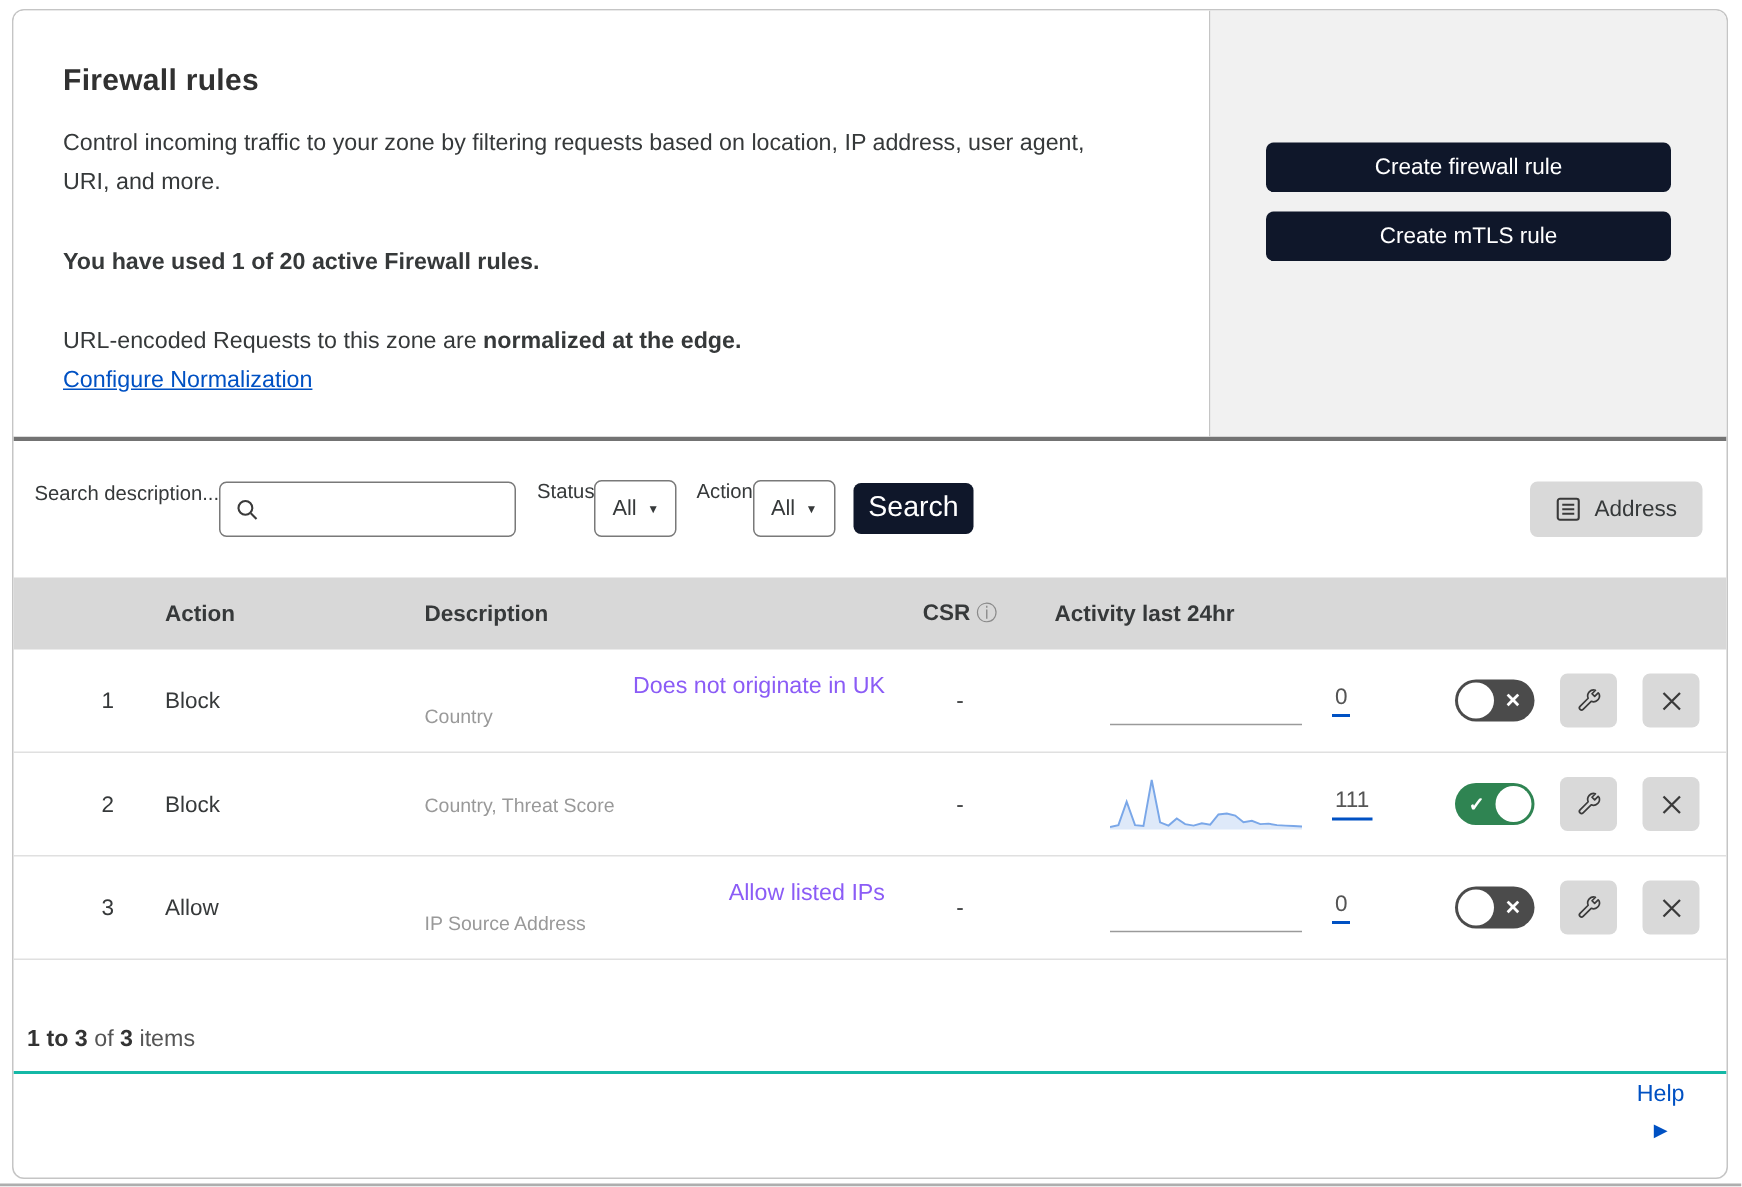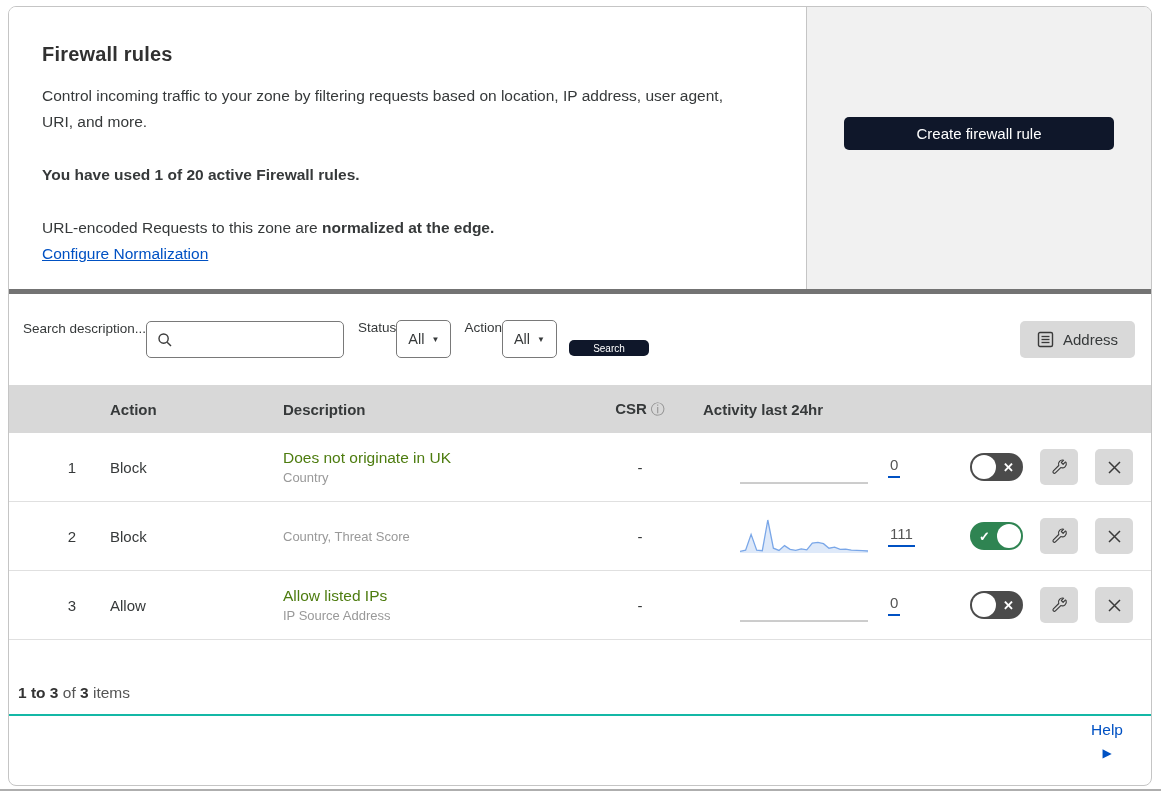--- a/index.html
+++ b/index.html
@@ -1,21 +1,21 @@
 <!DOCTYPE html>
 <html><head>
 <meta charset="utf-8">
 <style>
   * { box-sizing: border-box; margin: 0; padding: 0; }
   html,body { width:1161px; height:791px; background:#fff; font-family:"Liberation Sans", sans-serif; color:#36393a; }
   .screen { position:relative; width:1161px; height:791px; }
   .card { position:absolute; left:8px; top:6px; width:1144px; height:780px; border:1px solid #c5c5c5; border-radius:8px; background:#fff; overflow:hidden; }
 
   
-  .header-row { display:flex; height:287px; border-bottom:5px solid #737373; }
+  .header-row { display:flex; height:287px; border-bottom:3px solid #737373; }
   .header-left { width:803px; background:#fff; border-right:1px solid #c5c5c5; padding:36px 60px 0 33px; }
   .header-left h1 { font-size:20px; font-weight:600; color:#313131; margin-bottom:17px; letter-spacing:.2px; }
   .header-left p { font-size:15.5px; line-height:26px; color:#36393a; }
   .desc { margin-bottom:27px; max-width:720px; }
   .usage { font-weight:700; margin-bottom:27px; }
   .norm { margin-bottom:4px; }
   .norm b { font-weight:700; }
   .link { color:#0051c3; text-decoration:underline; font-size:15.5px; cursor:pointer; }
   .header-right { flex:1; background:#f1f1f1; display:flex; flex-direction:column; align-items:center; justify-content:center; gap:13px; padding:0 37px 30px 37px; }
   .btn-primary { display:block; width:270px; height:33px; background:#0f172a; color:#fff; border:none; border-radius:5px; font-size:15px; font-family:inherit; cursor:pointer; }
@@ -23,36 +23,36 @@
   
   .filters { display:flex; align-items:flex-end; padding:26px 16px 27px 14px; }
   .filter-group { display:flex; flex-direction:row; }
   .filter-label { font-size:13.5px; color:#36393a; margin-bottom:7px; }
   .search-box { width:198px; height:37px; border:1px solid #797979; border-radius:5px; display:flex; align-items:center; padding-left:10px; background:#fff; }
   .search-box input { border:none; outline:none; flex:1; height:100%; font-size:14px; font-family:inherit; margin-left:8px; background:transparent; }
   .select { height:38px; border:1px solid #797979; border-radius:5px; background:#fff; display:flex; align-items:center; justify-content:center; gap:7px; font-size:14.5px; color:#36393a; font-family:inherit; cursor:pointer; padding:0 11px; }
   .sel-status { margin-left:14px; }
   .sel-action { margin-left:13px; }
   .arrow { font-size:8px; color:#36393a; }
-  .search-btn { width:80px; height:16px; margin-left:12px; margin-bottom:2px; font-size:10px; }
+  .search-btn { width:80px; height:34px; margin-left:12px; margin-bottom:2px; font-size:19px; }
   .ordering-btn { margin-left:auto; height:37px; padding:0 17px; background:#d9d9d9; border:none; border-radius:5px; display:flex; align-items:center; gap:9px; font-size:15px; color:#36393a; font-family:inherit; cursor:pointer; }
 
   
   .tgrid { display:grid; grid-template-columns:87px 174px 320px 100px 240px 1fr; align-items:center; }
   .thead { height:48px; background:#d8d8d8; font-size:15px; font-weight:600; color:#36393a; }
   .th-action { padding-left:14px; }
   .th-desc { padding-left:13px; }
   .th-csr { text-align:center; }
   .th-activity { padding-left:13px; }
   .info-ic { color:#8a8a8a; font-weight:400; font-size:14px; margin-left:4px; cursor:default; }
   .trow { height:69px; border-bottom:1px solid #e0e0e0; font-size:15px; }
   .c-num { text-align:right; padding-right:20px; color:#36393a; }
   .c-action { padding-left:14px; }
   .c-desc { padding-left:13px; }
-  .c-desc .main { display:block; font-size:15.5px; color:#4d7c0f; margin-bottom:3px; }
+  .c-desc .main { display:block; font-size:15.5px; color:#8b5cf6; margin-bottom:3px;text-align:right; }
   .c-desc .sub { display:block; font-size:13px; color:#999; }
   .c-csr { text-align:center; color:#36393a; }
   .c-activity { display:flex; align-items:center; padding-left:50px; }
   .spark { width:128px; height:40px; }
   .count-link { margin-left:20px; font-size:15px; color:#555; text-decoration:none; border-bottom:2px solid #0051c3; padding:0 2px 3px 2px; cursor:pointer; }
   .c-controls { display:flex; align-items:center; padding-left:40px; gap:17px; }
 
   .toggle { position:relative; width:53px; height:28px; border-radius:14px; border:none; cursor:pointer; flex-shrink:0; }
   .toggle .knob { position:absolute; top:2px; width:24px; height:24px; border-radius:50%; background:#fff; }
   .toggle.off { background:#4b4b4b; }
@@ -83,20 +83,21 @@
     <div class="header-row">
       <div class="header-left">
         <h1>Firewall rules</h1>
         <p class="desc">Control incoming traffic to your zone by filtering requests based on location, IP address, user agent, URI, and more.</p>
         <p class="usage">You have used 1 of 20 active Firewall rules.</p>
         <p class="norm"><span>URL-encoded Requests to this zone are </span><b>normalized at the edge.</b></p>
         <a class="link">Configure Normalization</a>
       </div>
       <div class="header-right">
         <button class="btn-primary">Create firewall rule</button>
+        <button class="btn-primary">Create mTLS rule</button>
       </div>
     </div>
 
     <div class="filters">
       <div class="filter-group">
         <span class="filter-label">Search description...</span>
         <div class="search-box">
           <span style="display:flex">
             <svg width="16" height="16" viewBox="0 0 16 16">
                 <circle cx="6.6" cy="6.6" r="4.6" fill="none" stroke="#3a3a3a" stroke-width="1.4"></circle>

